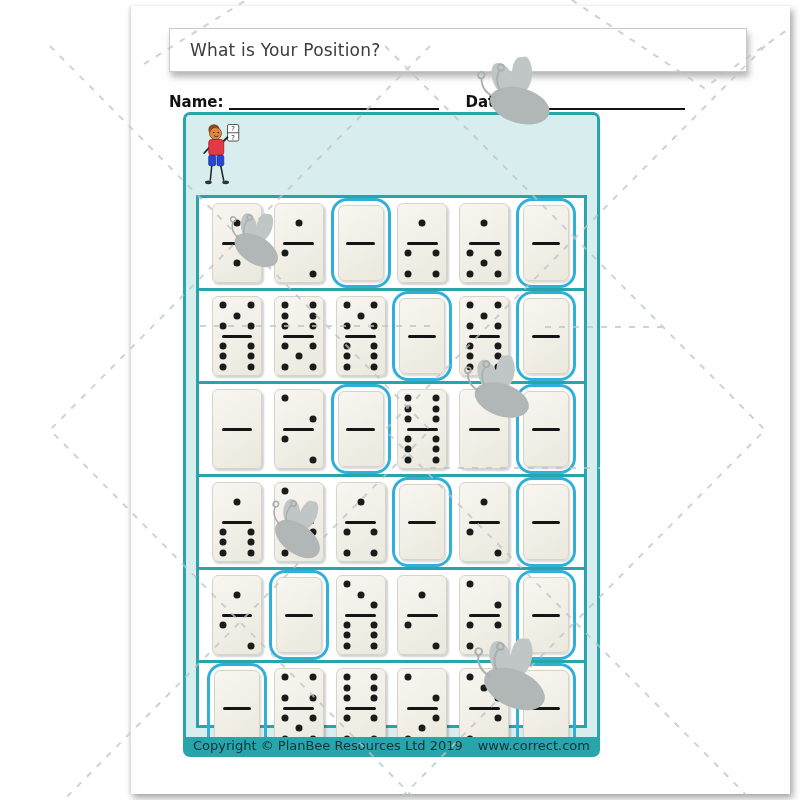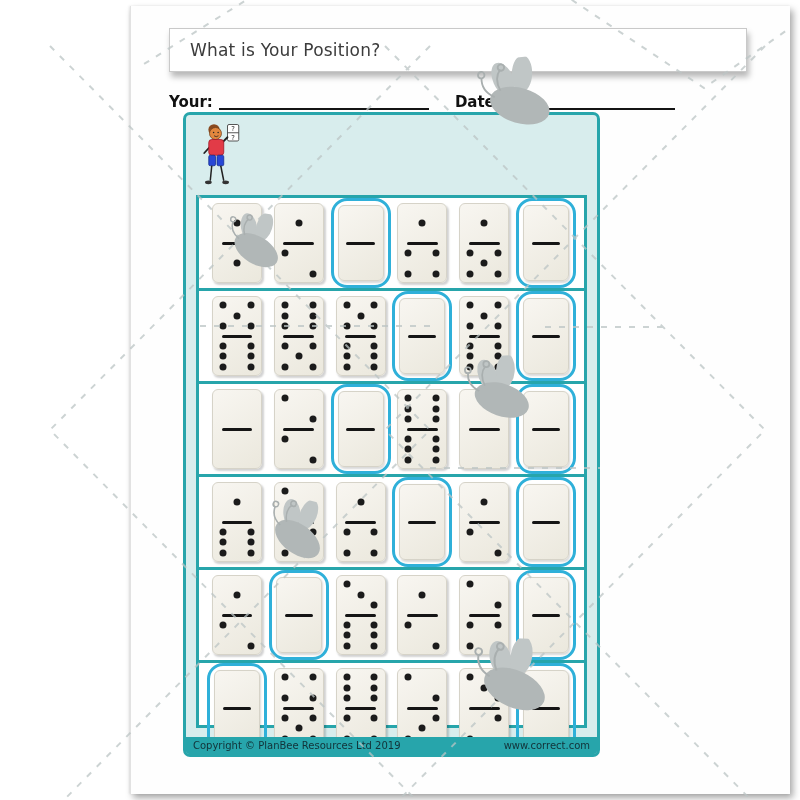--- a/index.html
+++ b/index.html
@@ -57,21 +57,21 @@
        transform:translate(-50%,-50%);}
 
   .answer-wrap{width:60px;height:90px;border:3px solid #2fb0d9;border-radius:16px;
                display:flex;align-items:center;justify-content:center;background:transparent;}
   .answer-wrap .domino{width:46px;height:76px;box-shadow:1px 1.5px 2px rgba(0,0,0,.15);}
 
   
   .panel-footer{position:absolute;left:0;right:0;bottom:0;height:17px;background:#27a5ab;
                 border-radius:0 0 3px 3px;display:flex;align-items:center;justify-content:space-between;
                 padding:0 7px;}
-  .panel-footer span{font-size:10px;color:#123238;}
+  .panel-footer span{font-size:13px;color:#123238;}
 
   
   .creases{position:absolute;left:0;top:0;width:800px;height:800px;pointer-events:none;z-index:40;}
 
   
   .bee{position:absolute;z-index:50;pointer-events:none;}
   .bee svg{width:100%;height:100%;}
   .bee1{left:453px;top:58px;width:122px;height:74px;transform:rotate(-6deg);}
   .bee2{left:213px;top:212px;width:82px;height:58px;transform:rotate(9deg);}
   .bee3{left:448px;top:356px;width:98px;height:68px;transform:rotate(-3deg);}
@@ -83,21 +83,21 @@
 
 <div class="canvas">
 
   <div class="paper">
 
     <div class="header-box">
       <span class="t">What is Your Position?</span>
     </div>
 
     <div class="name-date">
-      <span class="nd-label">Your:</span>
+      <span class="nd-label">Name:</span>
       <span class="write-line line-name"></span>
       <span class="nd-label">Date:</span>
       <span class="write-line line-date"></span>
     </div>
 
     <div class="activity">
 
       <div class="character">
         <svg viewBox="0 0 64 96">
           <rect x="42" y="2" width="15" height="22" rx="2" fill="#ffffff" stroke="#444" stroke-width="1.2"></rect>

